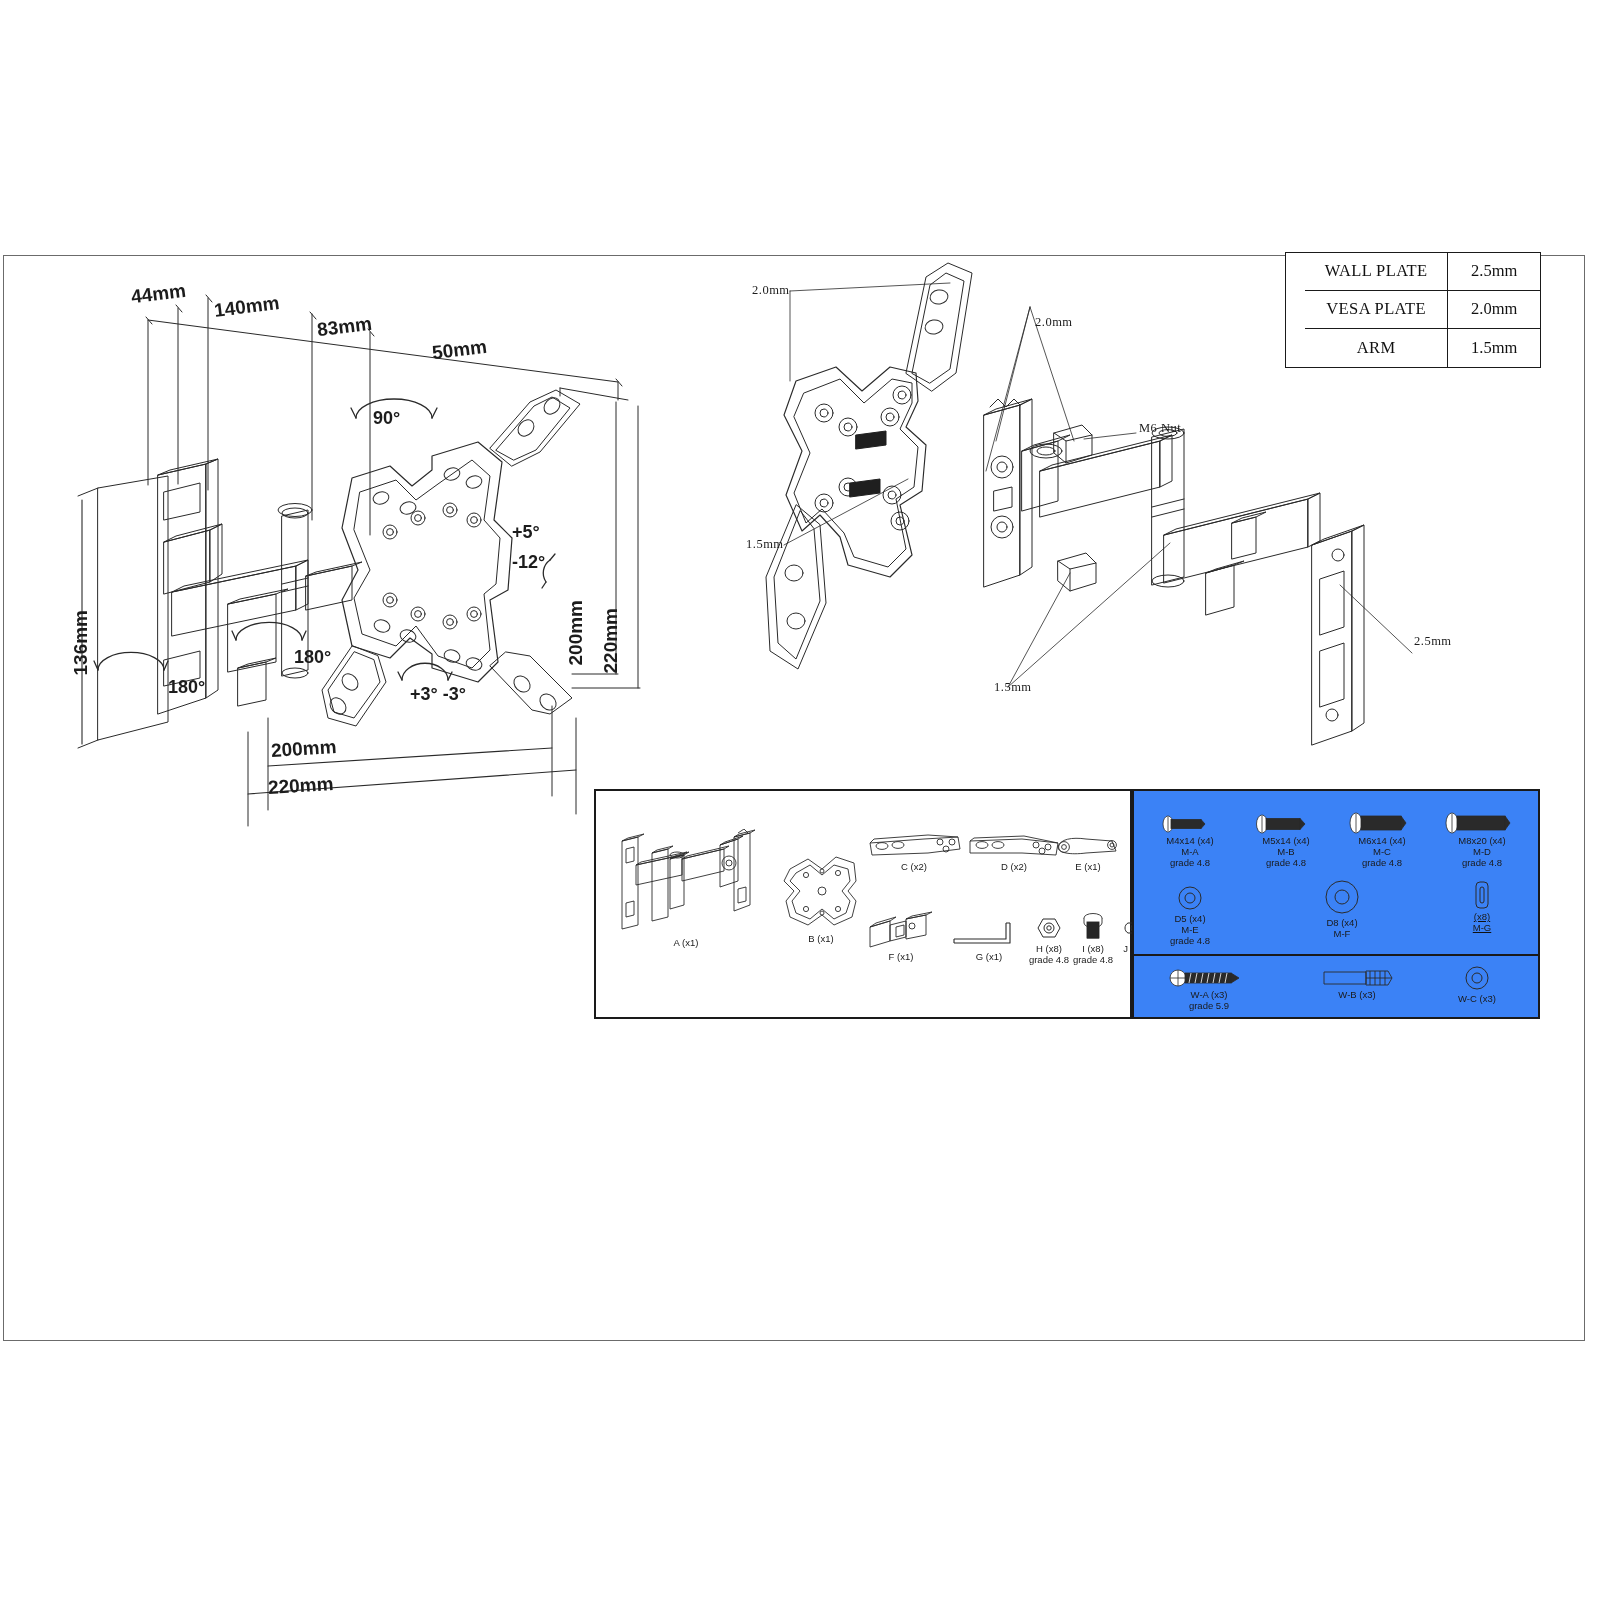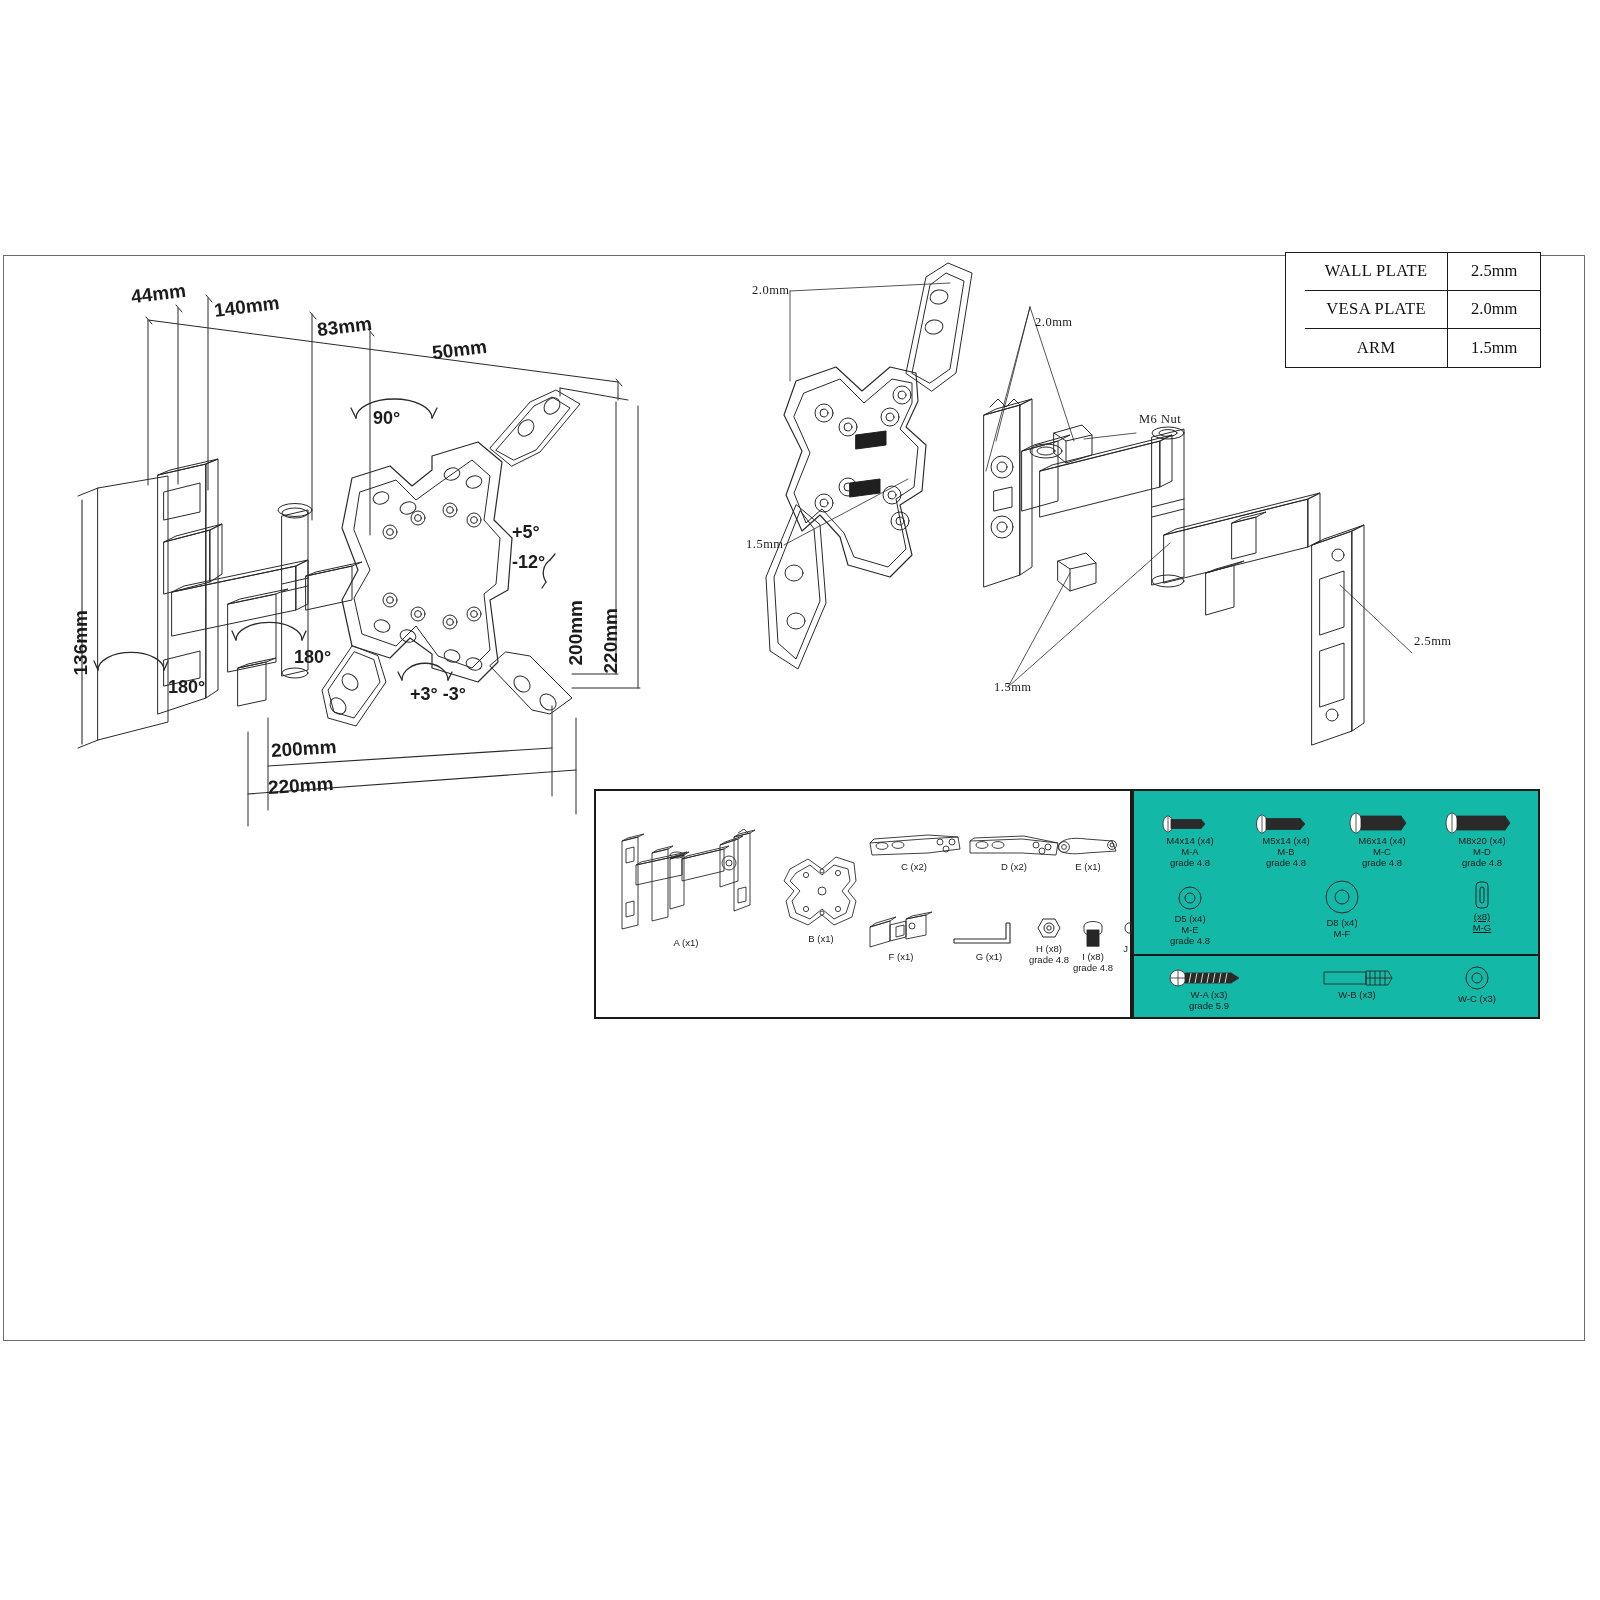--- a/index.html
+++ b/index.html
@@ -27,21 +27,21 @@
   .callout{position:absolute;font-family:"Liberation Serif", serif;
            font-size:12.5px;color:#1c1c1c;white-space:nowrap;letter-spacing:.5px;}
 
   
   .canvas{position:absolute;pointer-events:none;}
 
   
   .parts-panel{position:absolute;left:594px;top:789px;width:538px;height:230px;
                border:2px solid #1a1a1a;box-sizing:border-box;background:#fff;}
   .hw-panel{position:absolute;left:1132px;top:789px;width:408px;height:230px;
-            border:2px solid #1a1a1a;box-sizing:border-box;background:#14b8a6;}
+            border:2px solid #1a1a1a;box-sizing:border-box;background:#3b82f6;}
   .hw-divider{position:absolute;left:0;right:0;top:163px;height:0;border-top:2px solid #1a1a1a;}
 
   .part{position:absolute;text-align:center;}
   .part .cap{font-size:9.5px;color:#1a1a1a;line-height:11px;white-space:nowrap;
              font-family:"Liberation Sans", sans-serif;}
   .part .cap.b{font-weight:400;}
   .art{display:block;margin:0 auto;}
 </style>
 </head>
 <body>
@@ -330,21 +330,21 @@
 
     <path d="M396 178 L344 184" stroke-width="0.8"></path>
   </g>
 </svg>
 
 <div class="callout" style="left:752px;top:283px;">2.0mm</div>
 <div class="callout" style="left:746px;top:537px;">1.5mm</div>
 <div class="callout" style="left:1035px;top:315px;">2.0mm</div>
 <div class="callout" style="left:994px;top:680px;">1.5mm</div>
 <div class="callout" style="left:1414px;top:634px;">2.5mm</div>
-<div class="callout" style="left:1139px;top:412px;">M6  Nut</div>
+<div class="callout" style="left:1139px;top:421px;">M6  Nut</div>
 
 <div class="parts-panel">
 
   <div class="part" style="left:10px;top:38px;width:160px;">
     <svg class="art" width="156" height="108" viewBox="0 0 156 108">
       <g fill="none" stroke="#2b2b2b" stroke-width="0.9" stroke-linejoin="round">
         <path d="M14 12 L30 8 L30 96 L14 100 Z"></path>
         <path d="M14 12 L20 9 L36 5 L30 8 Z"></path>
         <path d="M18 20 L26 18 L26 32 L18 34 Z"></path>
         <path d="M18 74 L26 72 L26 86 L18 88 Z"></path>
@@ -465,21 +465,21 @@
       <g fill="none" stroke="#2b2b2b" stroke-width="1">
         <path d="M9 6 L21 6 L26 15 L21 24 L9 24 L4 15 Z"></path>
         <circle cx="15" cy="15" r="5"></circle>
         <circle cx="15" cy="15" r="2.2"></circle>
       </g>
     </svg>
     <div class="cap">H (x8)</div>
     <div class="cap b">grade 4.8</div>
   </div>
 
-  <div class="part" style="left:474px;top:126px;width:46px;">
+  <div class="part" style="left:474px;top:118px;width:46px;">
     <svg class="art" width="28" height="34" viewBox="0 0 28 34">
       <g stroke="#2b2b2b" stroke-width="0.9">
         <ellipse cx="14" cy="9" rx="9" ry="4.5" fill="#fff"></ellipse>
         <path d="M5 9 L5 14 A9 4.5 0 0 0 23 14 L23 9" fill="#fff"></path>
         <rect x="8" y="13" width="12" height="16" fill="#262626" stroke="#262626"></rect>
         <path d="M8 29 L20 29" stroke="#262626"></path>
       </g>
     </svg>
     <div class="cap">I (x8)</div>
     <div class="cap b">grade 4.8</div>

